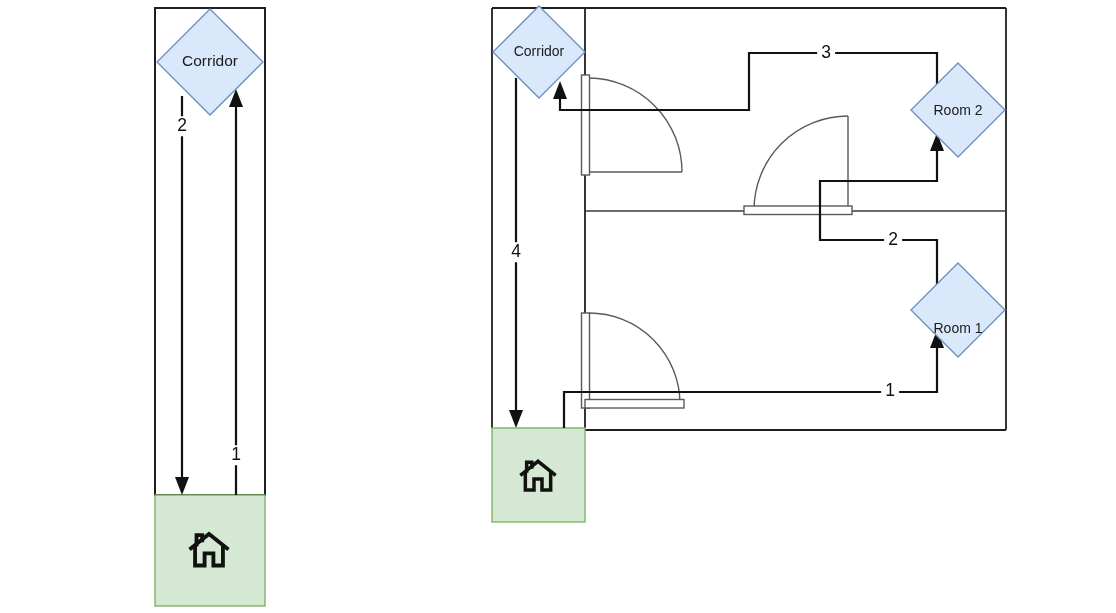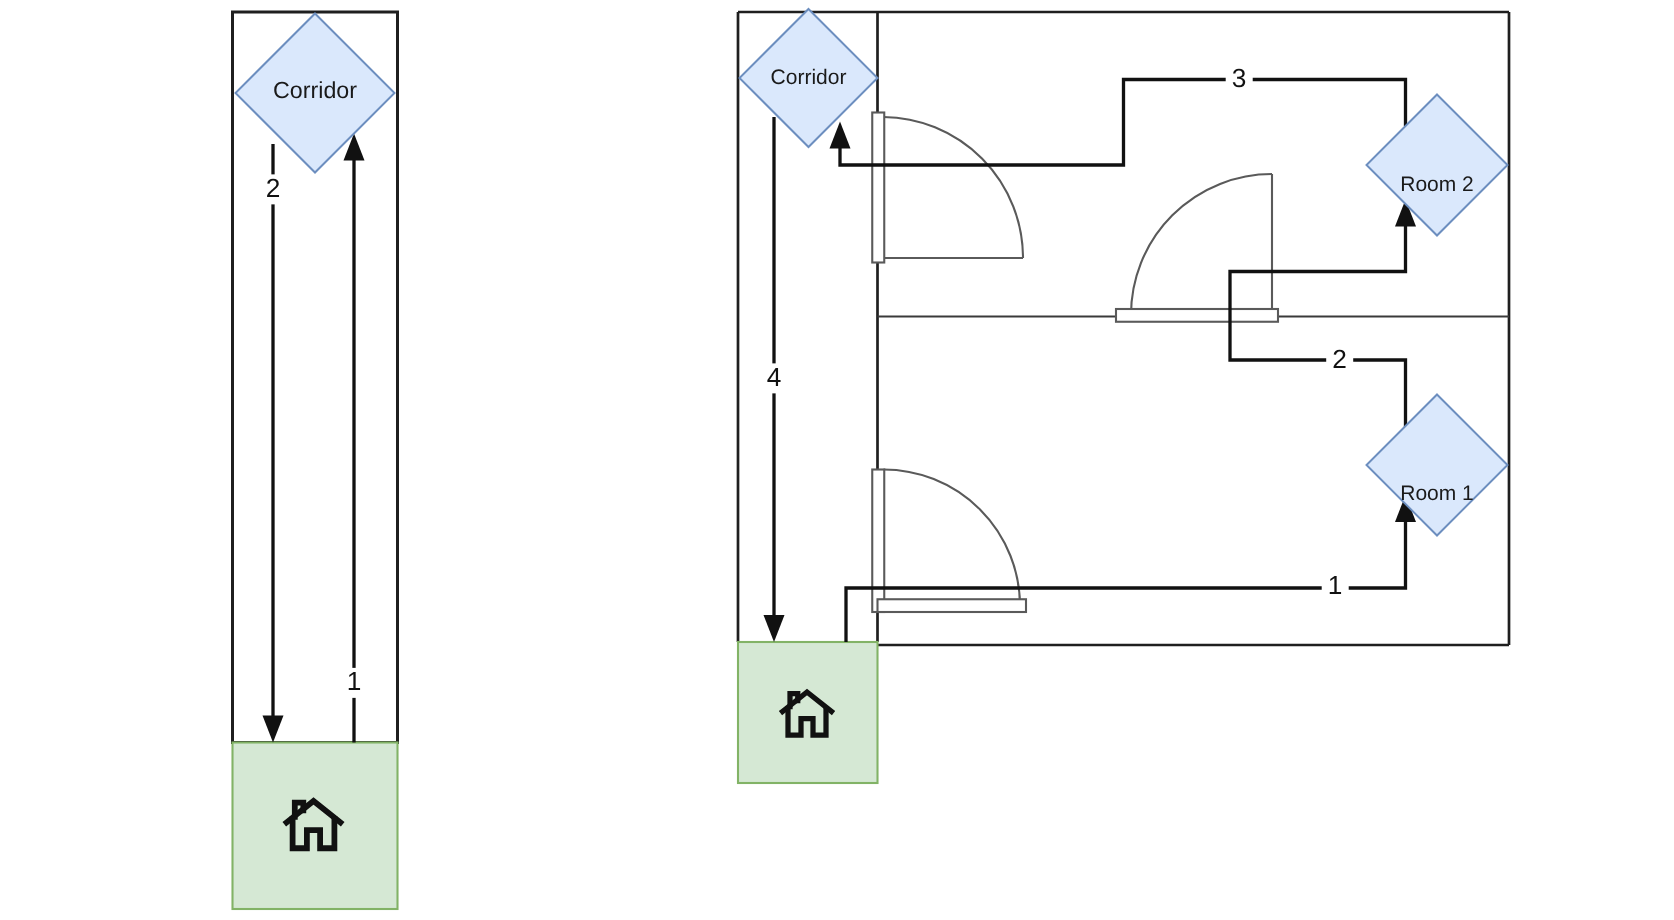--- a/index.html
+++ b/index.html
@@ -125,21 +125,21 @@
   </svg>
 
   <div class="lbl node-lbl big" style="left:210px;top:61px;">Corridor</div>
 
   <div class="lbl num-lbl" style="left:236px;top:455px;">1</div>
 
   <div class="lbl num-lbl" style="left:182px;top:126px;">2</div>
 
   <div class="lbl node-lbl" style="left:539px;top:51px;">Corridor</div>
 
-  <div class="lbl node-lbl" style="left:958px;top:122px;">Room 2</div>
+  <div class="lbl node-lbl" style="left:958px;top:110px;">Room 2</div>
 
   <div class="lbl node-lbl" style="left:958px;top:328px;">Room 1</div>
 
   <div class="lbl num-lbl" style="left:890px;top:391px;">1</div>
 
   <div class="lbl num-lbl" style="left:893px;top:240px;">2</div>
 
   <div class="lbl num-lbl" style="left:826px;top:53px;">3</div>
 
   <div class="lbl num-lbl" style="left:516px;top:252px;">4</div>

